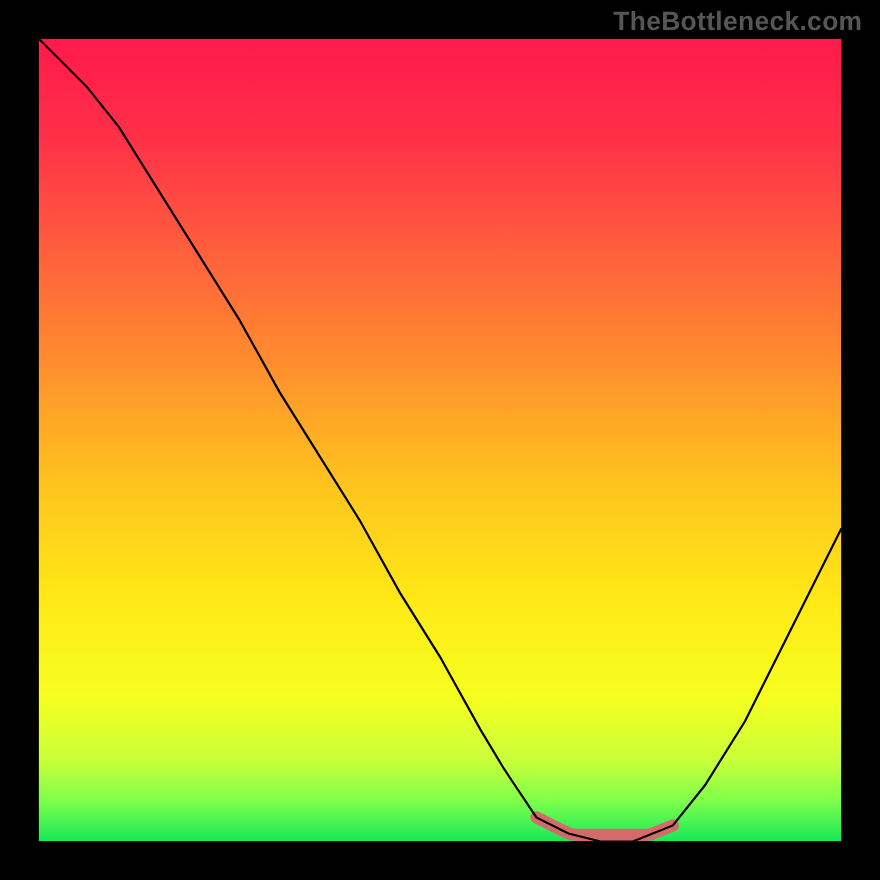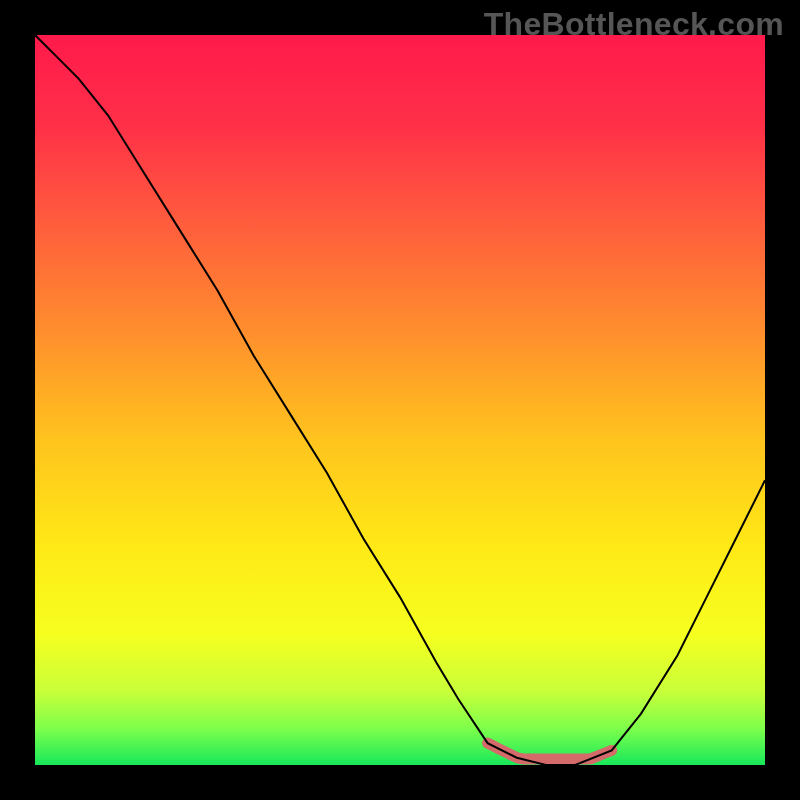--- a/index.html
+++ b/index.html
@@ -39,21 +39,21 @@
     top: 0;
     width: 100%;
     height: 100%;
     pointer-events: none;
   }
   .attribution {
     position: absolute;
     top: 6px;
     right: 16px;
     font-family: Arial, Helvetica, sans-serif;
-    font-size: 32px;
+    font-size: 24px;
     font-weight: 600;
     color: #565656;
     letter-spacing: 0.3px;
   }
 </style>
 </head>
 <body>
 
 <div class="frame">
   <div class="attribution">TheBottleneck.com</div>

